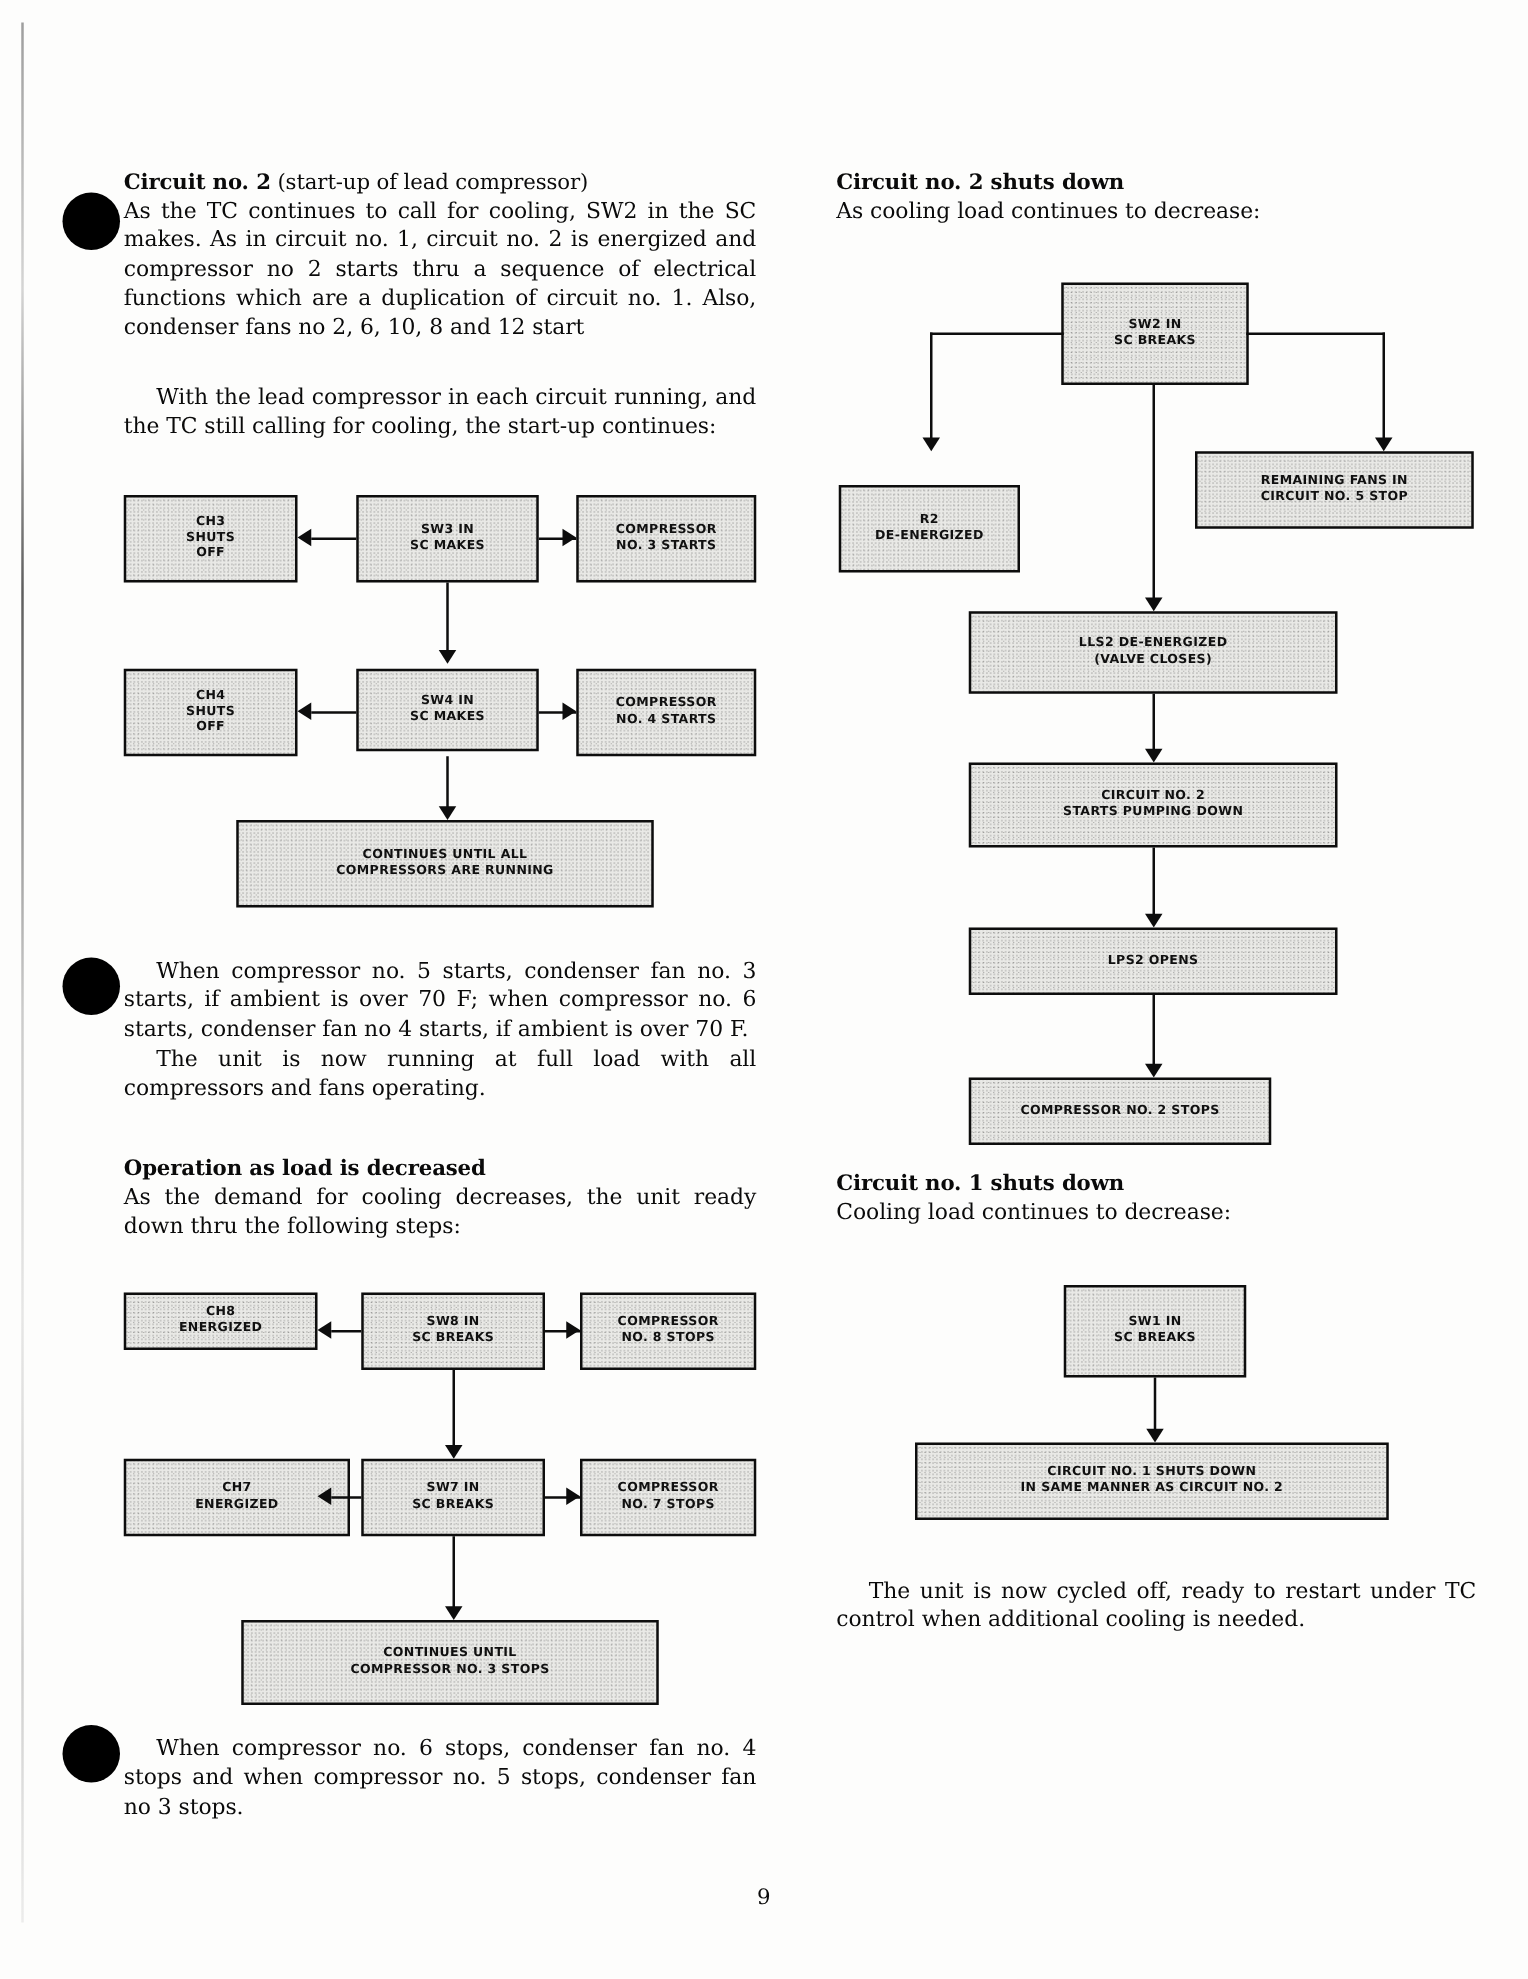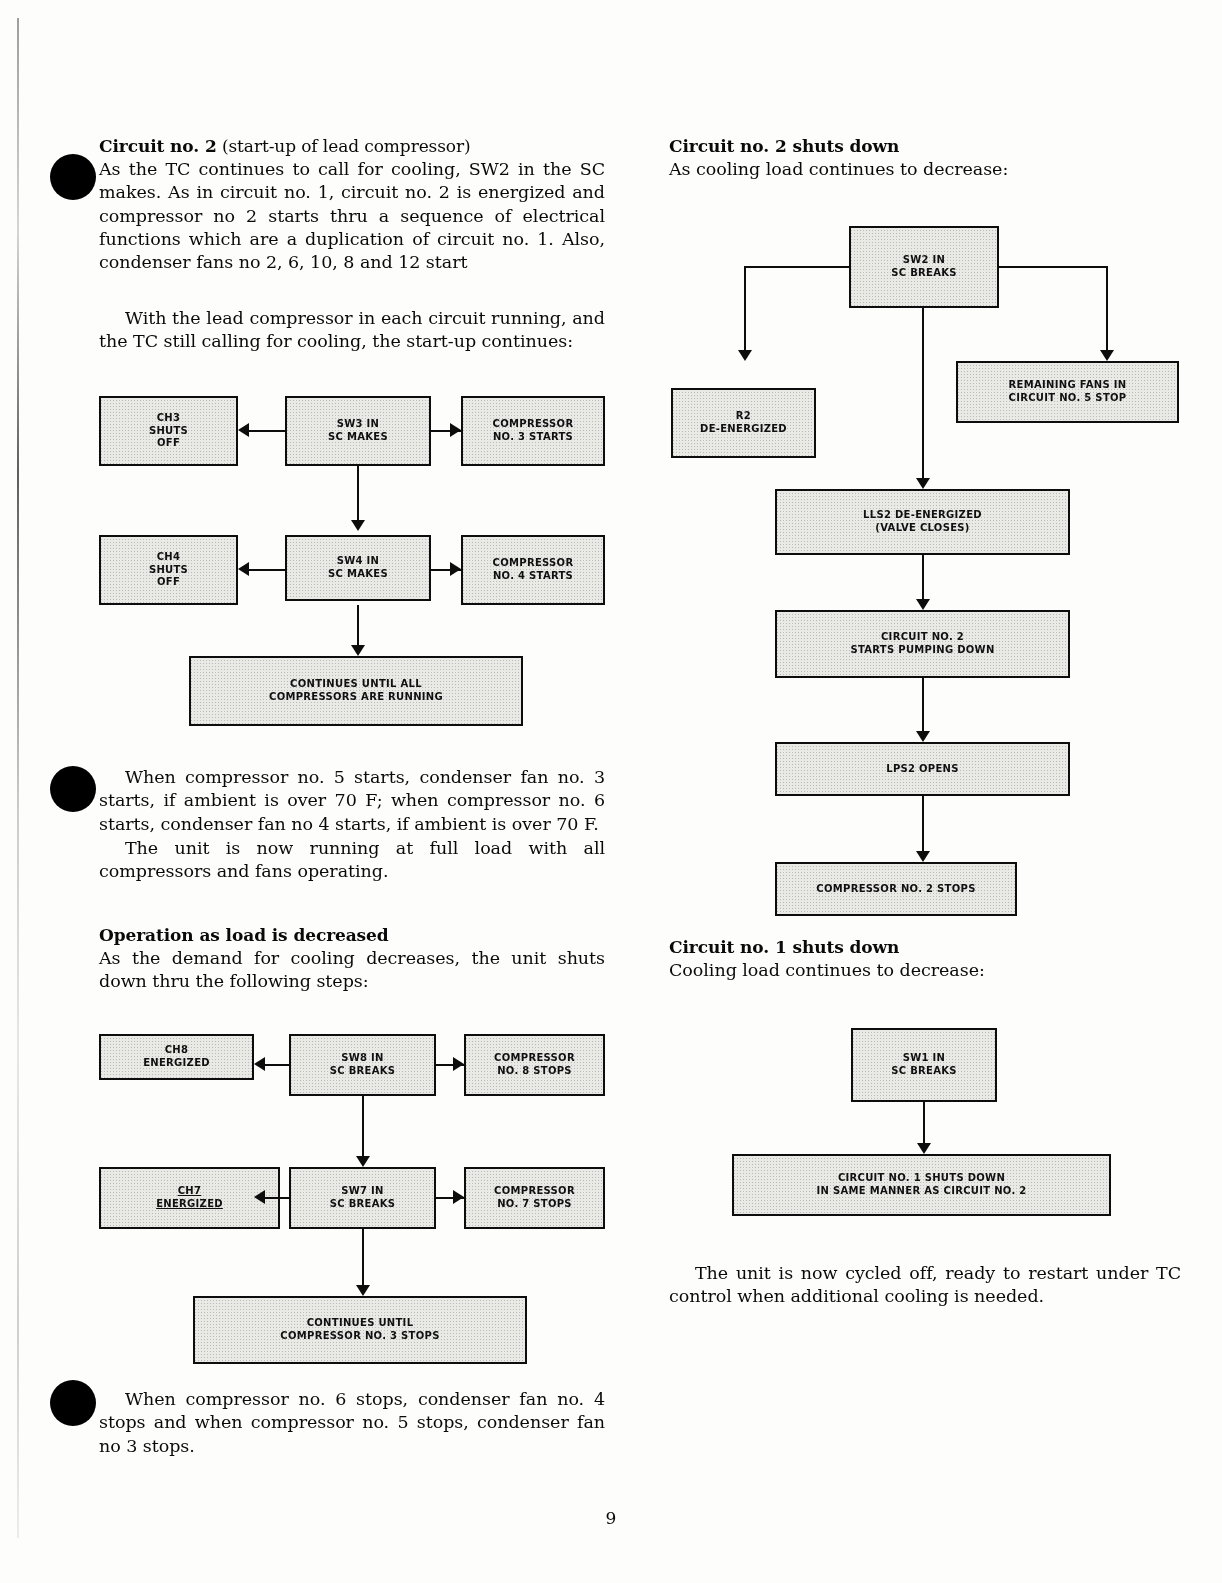--- a/index.html
+++ b/index.html
@@ -230,21 +230,21 @@
     </div>
   </div>
 
   <div class="blk" style="left:99px; top:766px; width:506px;">
     <p class="body indent">When compressor no. 5 starts, condenser fan no. 3 starts, if ambient is over 70 F; when compressor no. 6 starts, condenser fan no  4 starts, if ambient is over 70 F.</p>
     <p class="body indent" style="margin-top:1px;">The unit is now running at full load with all compressors and fans operating.</p>
   </div>
 
   <div class="blk" style="left:99px; top:925px; width:506px;">
     <h2 class="heading">Operation as load is decreased</h2>
-    <p class="body">As the demand for cooling decreases, the unit shuts down thru the following steps:</p>
+    <p class="body">As the demand for cooling decreases, the unit ready down thru the following steps:</p>
   </div>
 
   <div class="chart" style="left:99px; top:1034px; width:506px; height:330px;">
 
     <div class="fbox" style="left:0px; top:0px; width:155px; height:46px;">
       <div>
         <span>CH8</span>
         <span>ENERGIZED</span>
       </div>
     </div>
@@ -263,21 +263,21 @@
       </div>
     </div>
 
     <div class="ln h" style="left:166px; top:30px; width:24px;"></div>
     <div class="arw left" style="left:155px; top:23px;"></div>
     <div class="ln h" style="left:337px; top:30px; width:28px;"></div>
     <div class="arw right" style="left:354px; top:23px;"></div>
     <div class="ln v" style="left:263px; top:62px; height:68px;"></div>
     <div class="arw down" style="left:257px; top:122px;"></div>
 
-    <div class="fbox" style="left:0px; top:133px; width:181px; height:62px;text-decoration:underline;">
+    <div class="fbox" style="left:0px; top:133px; width:181px; height:62px;">
       <div>
         <span>CH7</span>
         <span>ENERGIZED</span>
       </div>
     </div>
 
     <div class="fbox" style="left:190px; top:133px; width:147px; height:62px;">
       <div>
         <span>SW7 IN</span>
         <span>SC BREAKS</span>

